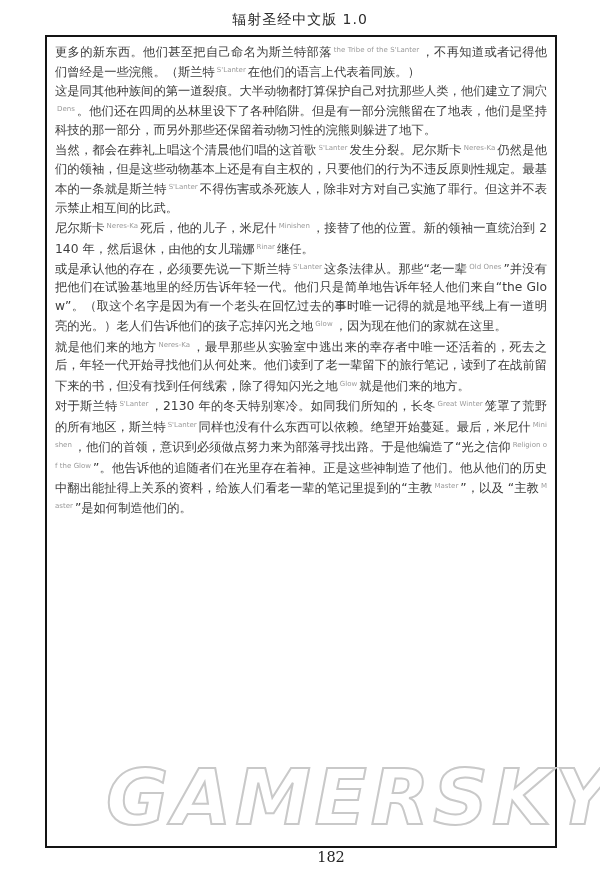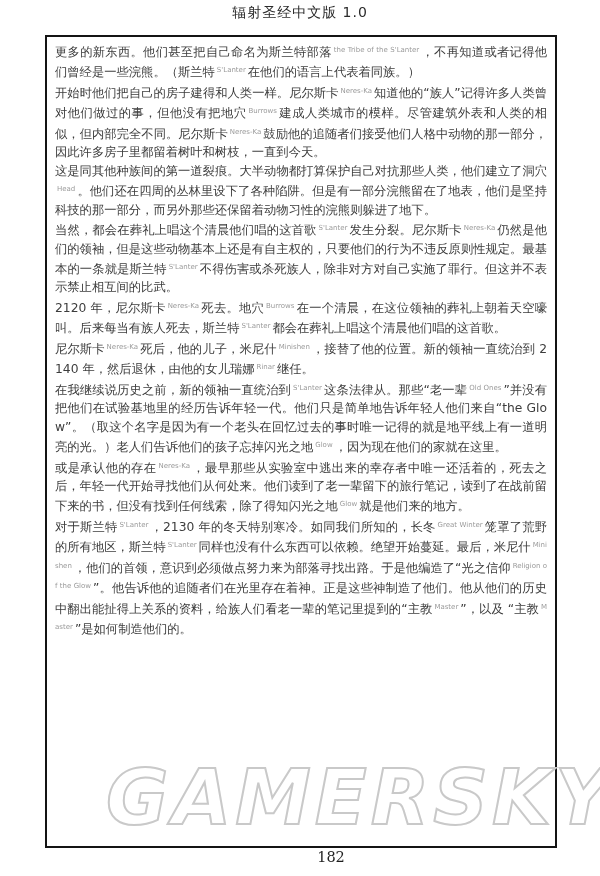--- a/index.html
+++ b/index.html
@@ -5,21 +5,21 @@
   html, body { margin: 0; padding: 0; }
   body {
     width: 600px; height: 876px;
     position: relative;
     background: #ffffff;
     font-family: "DejaVu Sans", sans-serif;
     overflow: hidden;
   }
   .header-title {
     position: absolute;
-    top: 4px; left: 0; width: 600px;
+    top: 11px; left: 0; width: 600px;
     text-align: center;
     font-size: 14px;
     color: #2b2b2b;
     letter-spacing: 1px;
   }
   .content-box {
     position: absolute;
     left: 45px; top: 35px;
     width: 512px; height: 813px;
     border: 2px solid #141414;
@@ -67,25 +67,23 @@
     padding-left: 31px;
   }
 </style>
 </head>
 <body>
 
 <div class="header-title">辐射圣经中文版  1.0</div>
 
 <div class="content-box" id="content">
     <p class="para"><span>更多的新东西。他们甚至把自己命名为斯兰特部落</span><sup class="term">the Tribe of the S'Lanter</sup><span>，不再知道或者记得他们曾经是一些浣熊。（斯兰特</span><sup class="term">S'Lanter</sup><span>在他们的语言上代表着同族。）</span></p>
-    <p class="para"><span>开始时他们把自己的房子建得和人类一样。尼尔斯卡</span><sup class="term">Neres-Ka</sup><span>知道他的“族人”记得许多人类曾对他们做过的事，但他没有把地穴</span><sup class="term">Burrows</sup><span>建成人类城市的模样。尽管建筑外表和人类的相似，但内部完全不同。尼尔斯卡</span><sup class="term">Neres-Ka</sup><span>鼓励他的追随者们接受他们人格中动物的那一部分，因此许多房子里都留着树叶和树枝，一直到今天。</span></p>
-    <p class="para"><span>这是同其他种族间的第一道裂痕。大半动物都打算保护自己对抗那些人类，他们建立了洞穴</span><sup class="term">Head</sup><span>。他们还在四周的丛林里设下了各种陷阱。但是有一部分浣熊留在了地表，他们是坚持科技的那一部分，而另外那些还保留着动物习性的浣熊则躲进了地下。</span></p>
+    <p class="para"><span>这是同其他种族间的第一道裂痕。大半动物都打算保护自己对抗那些人类，他们建立了洞穴</span><sup class="term">Dens</sup><span>。他们还在四周的丛林里设下了各种陷阱。但是有一部分浣熊留在了地表，他们是坚持科技的那一部分，而另外那些还保留着动物习性的浣熊则躲进了地下。</span></p>
     <p class="para"><span>当然，都会在葬礼上唱这个清晨他们唱的这首歌</span><sup class="term">S'Lanter</sup><span>发生分裂。尼尔斯卡</span><sup class="term">Neres-Ka</sup><span>仍然是他们的领袖，但是这些动物基本上还是有自主权的，只要他们的行为不违反原则性规定。最基本的一条就是斯兰特</span><sup class="term">S'Lanter</sup><span>不得伤害或杀死族人，除非对方对自己实施了罪行。但这并不表示禁止相互间的比武。</span></p>
-    <p class="para"><span>2120 年，尼尔斯卡</span><sup class="term">Neres-Ka</sup><span>死去。地穴</span><sup class="term">Burrows</sup><span>在一个清晨，在这位领袖的葬礼上朝着天空嚎叫。后来每当有族人死去，斯兰特</span><sup class="term">S'Lanter</sup><span>都会在葬礼上唱这个清晨他们唱的这首歌。</span></p>
     <p class="para"><span>尼尔斯卡</span><sup class="term">Neres-Ka</sup><span>死后，他的儿子，米尼什</span><sup class="term">Minishen</sup><span>，接替了他的位置。新的领袖一直统治到 2140 年，然后退休，由他的女儿瑞娜</span><sup class="term">Rinar</sup><span>继任。</span></p>
-    <p class="para"><span>在我继续说历史之前，新的领袖一直统治到</span><sup class="term">S'Lanter</sup><span>这条法律从。那些“老一辈</span><sup class="term">Old Ones</sup><span>”并没有把他们在试验基地里的经历告诉年轻一代。他们只是简单地告诉年轻人他们来自“the Glow”。（取这个名字是因为有一个老头在回忆过去的事时唯一记得的就是地平线上有一道明亮的光。）老人们告诉他们的孩子忘掉闪光之地</span><sup class="term">Glow</sup><span>，因为现在他们的家就在这里。</span></p>
-    <p class="para"><span>或是承认他的存在</span><sup class="term">Neres-Ka</sup><span>，最早那些从实验室中逃出来的幸存者中唯一还活着的，死去之后，年轻一代开始寻找他们从何处来。他们读到了老一辈留下的旅行笔记，读到了在战前留下来的书，但没有找到任何线索，除了得知闪光之地</span><sup class="term">Glow</sup><span>就是他们来的地方。</span></p>
+    <p class="para"><span>或是承认他的存在，必须要先说一下斯兰特</span><sup class="term">S'Lanter</sup><span>这条法律从。那些“老一辈</span><sup class="term">Old Ones</sup><span>”并没有把他们在试验基地里的经历告诉年轻一代。他们只是简单地告诉年轻人他们来自“the Glow”。（取这个名字是因为有一个老头在回忆过去的事时唯一记得的就是地平线上有一道明亮的光。）老人们告诉他们的孩子忘掉闪光之地</span><sup class="term">Glow</sup><span>，因为现在他们的家就在这里。</span></p>
+    <p class="para"><span>就是他们来的地方</span><sup class="term">Neres-Ka</sup><span>，最早那些从实验室中逃出来的幸存者中唯一还活着的，死去之后，年轻一代开始寻找他们从何处来。他们读到了老一辈留下的旅行笔记，读到了在战前留下来的书，但没有找到任何线索，除了得知闪光之地</span><sup class="term">Glow</sup><span>就是他们来的地方。</span></p>
     <p class="para"><span>对于斯兰特</span><sup class="term">S'Lanter</sup><span>，2130 年的冬天特别寒冷。如同我们所知的，长冬</span><sup class="term">Great Winter</sup><span>笼罩了荒野的所有地区，斯兰特</span><sup class="term">S'Lanter</sup><span>同样也没有什么东西可以依赖。绝望开始蔓延。最后，米尼什</span><sup class="term">Minishen</sup><span>，他们的首领，意识到必须做点努力来为部落寻找出路。于是他编造了“光之信仰</span><sup class="term">Religion of the Glow</sup><span>”。他告诉他的追随者们在光里存在着神。正是这些神制造了他们。他从他们的历史中翻出能扯得上关系的资料，给族人们看老一辈的笔记里提到的“主教</span><sup class="term">Master</sup><span>”，以及 “主教</span><sup class="term">Master</sup><span>”是如何制造他们的。</span></p>
   </div>
 
 <div class="watermark">GAMERSKY</div>
 
 <div class="page-number">182</div>
 
 </body></html>

